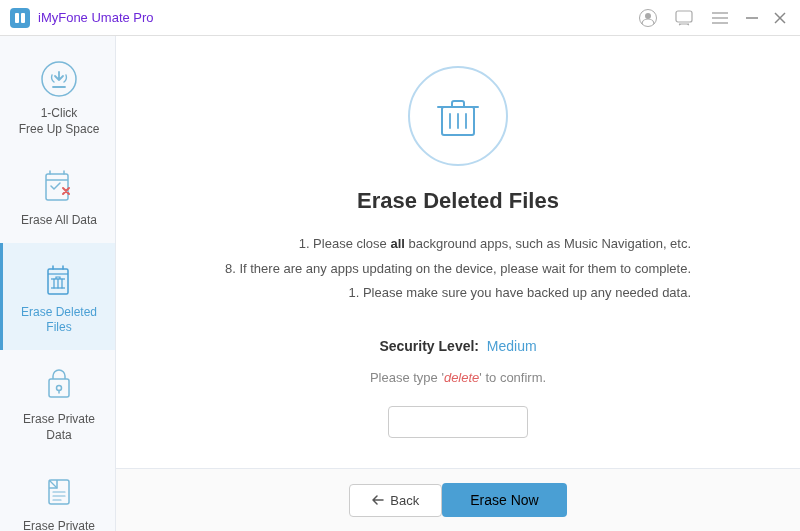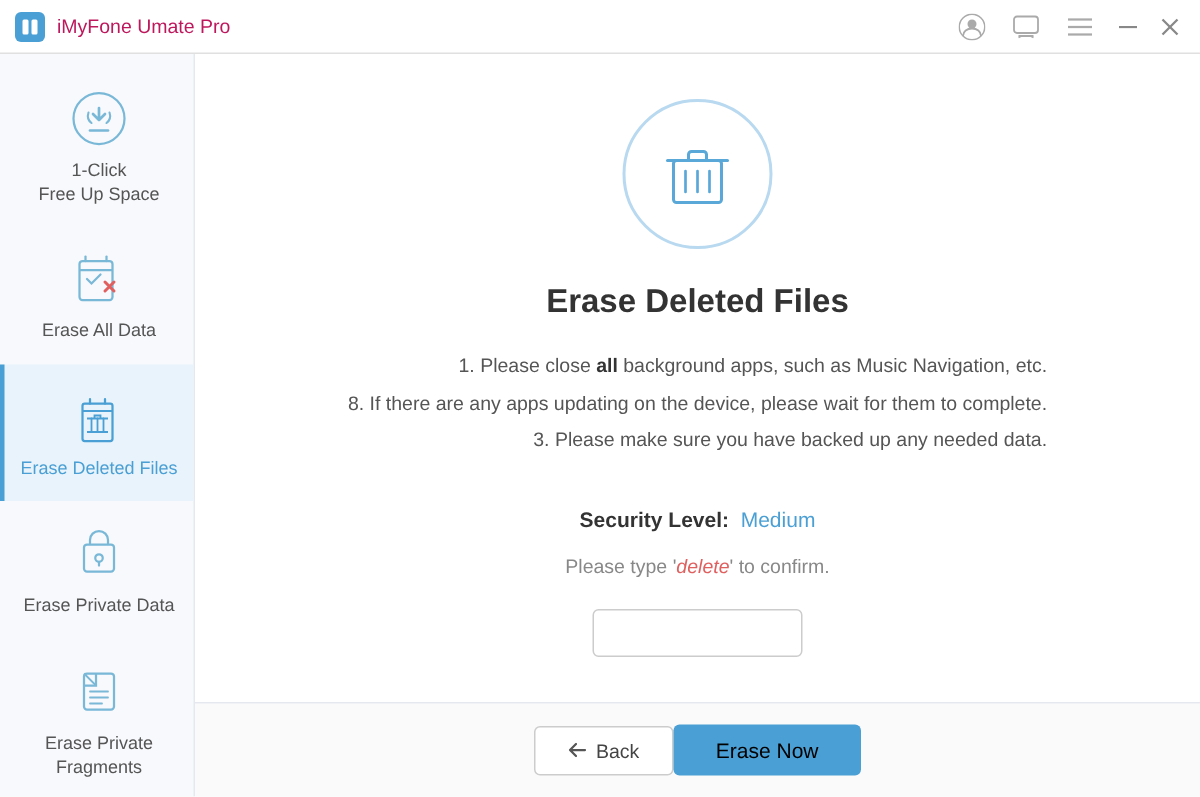--- a/index.html
+++ b/index.html
@@ -33,21 +33,21 @@
       border-radius: 4px;
       display: flex;
       align-items: center;
       justify-content: center;
       color: white;
       font-size: 11px;
       font-weight: bold;
     }
     .titlebar-title {
       font-size: 13px;
-      color: #be185d;
+      color: #6d28d9;
     }
     .titlebar-controls {
       display: flex;
       align-items: center;
       gap: 8px;
     }
     .titlebar-icon {
       width: 28px;
       height: 28px;
       border-radius: 50%;
@@ -70,21 +70,21 @@
     }
 
     
     .app-body {
       display: flex;
       height: 495px;
     }
 
     
     .sidebar {
-      width: 130px;
+      width: 116px;
       background: #f7f9fc;
       border-right: 1px solid #e5e9ef;
       display: flex;
       flex-direction: column;
       padding-top: 8px;
     }
     .sidebar-item {
       display: flex;
       flex-direction: column;
       align-items: center;
@@ -383,21 +383,21 @@
           <line x1="27" y1="25" x2="27" y2="39" stroke="#5aa8d8" stroke-width="1.8" stroke-linecap="round"></line>
           <line x1="35" y1="25" x2="35" y2="39" stroke="#5aa8d8" stroke-width="1.8" stroke-linecap="round"></line>
         </svg>
       </div>
 
       <h1 class="feature-title">Erase Deleted Files</h1>
 
       <div class="instructions">
         <p>1. Please close <strong>all</strong> background apps, such as Music Navigation, etc.</p>
         <p>8. If there are any apps updating on the device, please wait for them to complete.</p>
-        <p>3. Please make sure you have backed up any needed data.</p>
+        <p>1. Please make sure you have backed up any needed data.</p>
       </div>
 
       <div class="security-level">
         <span class="label">Security Level:</span>
         &nbsp;<a>Medium</a>
       </div>
 
       <div class="confirm-row">
         <span class="confirm-text">Please type '<span>delete</span>' to confirm.</span>
         <input class="confirm-input" type="text" placeholder="" style="">

